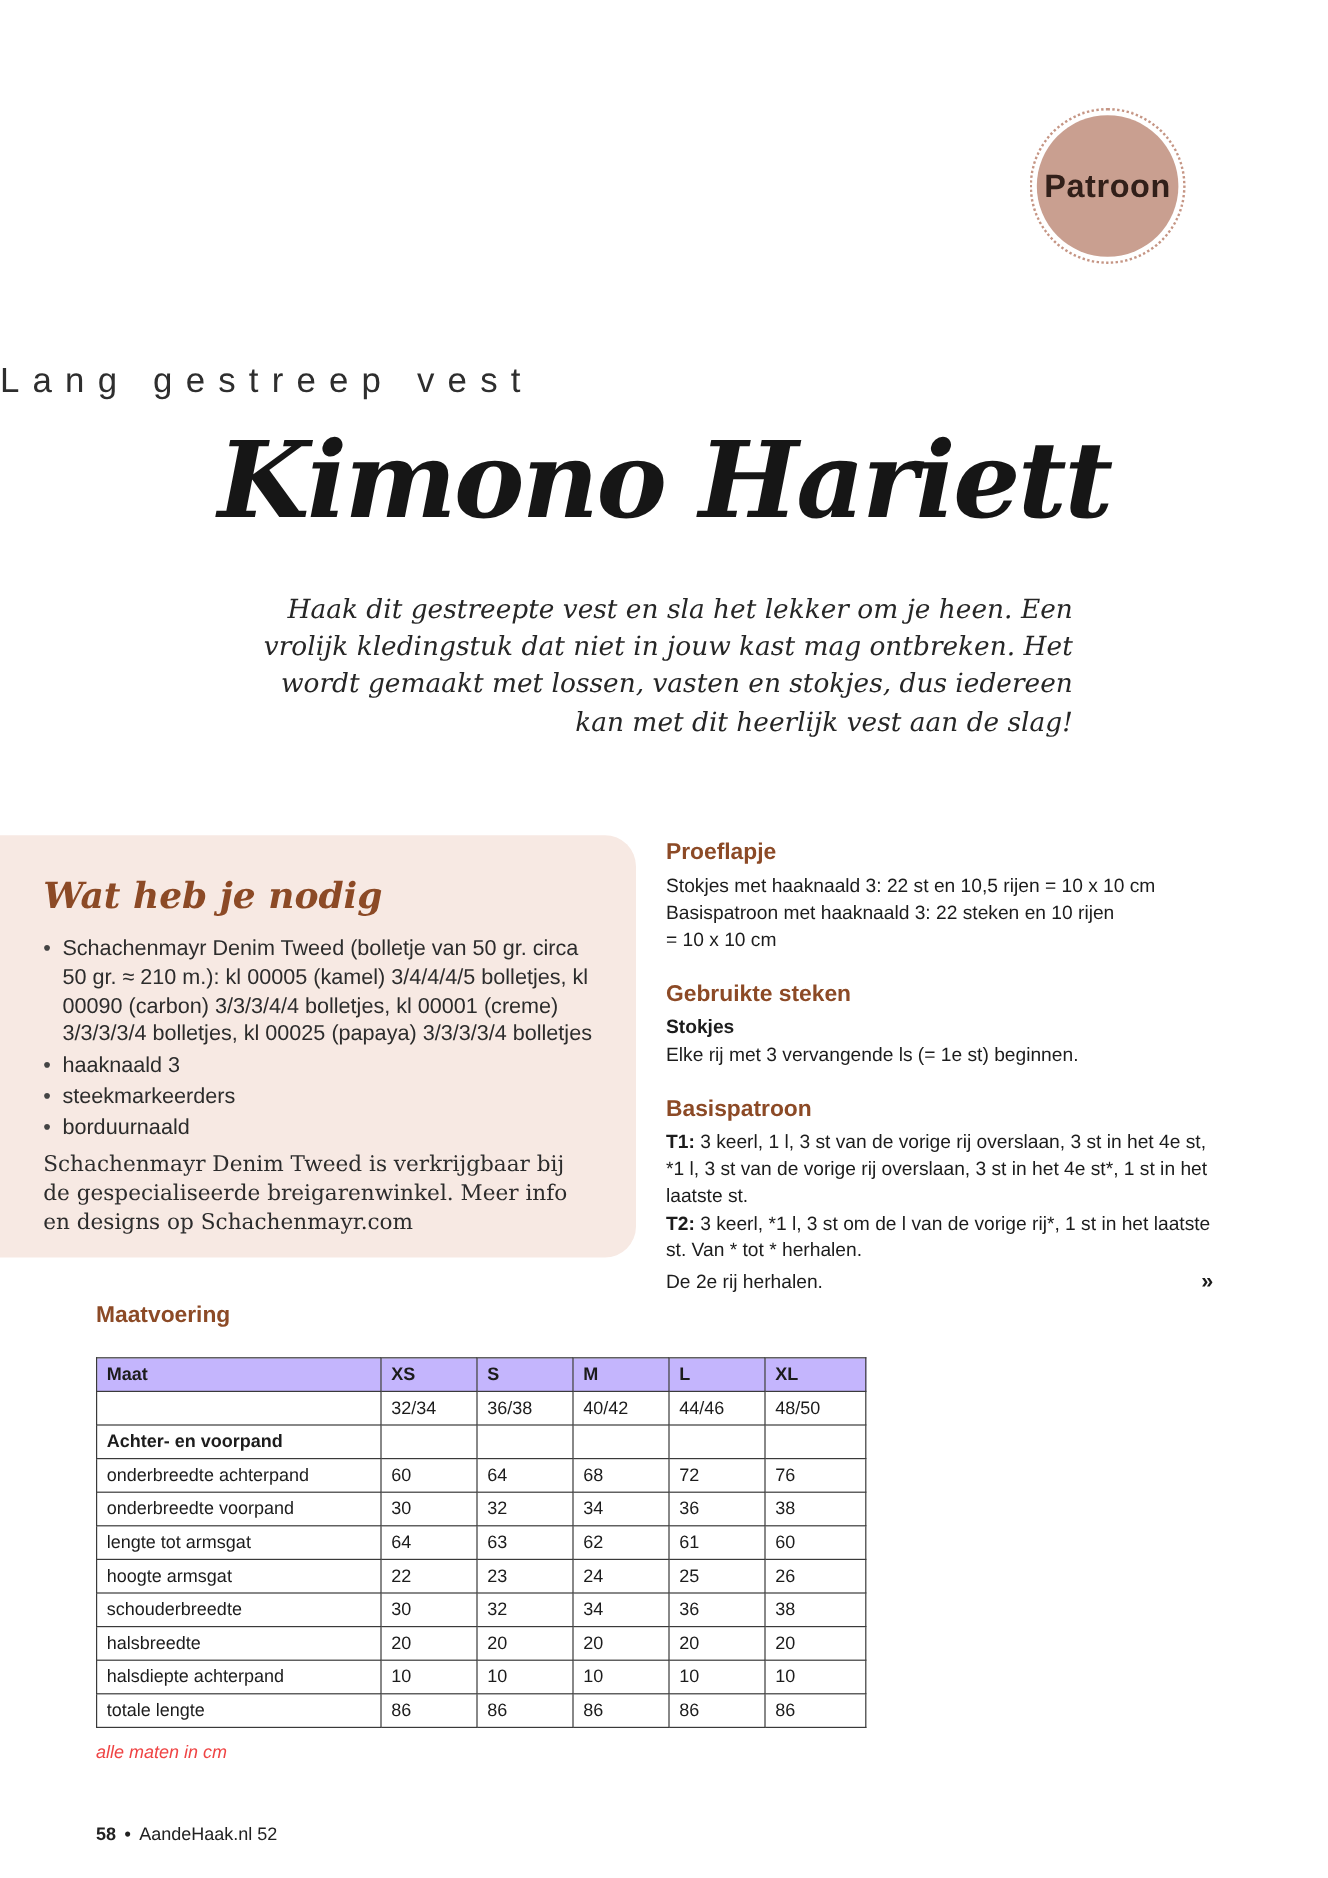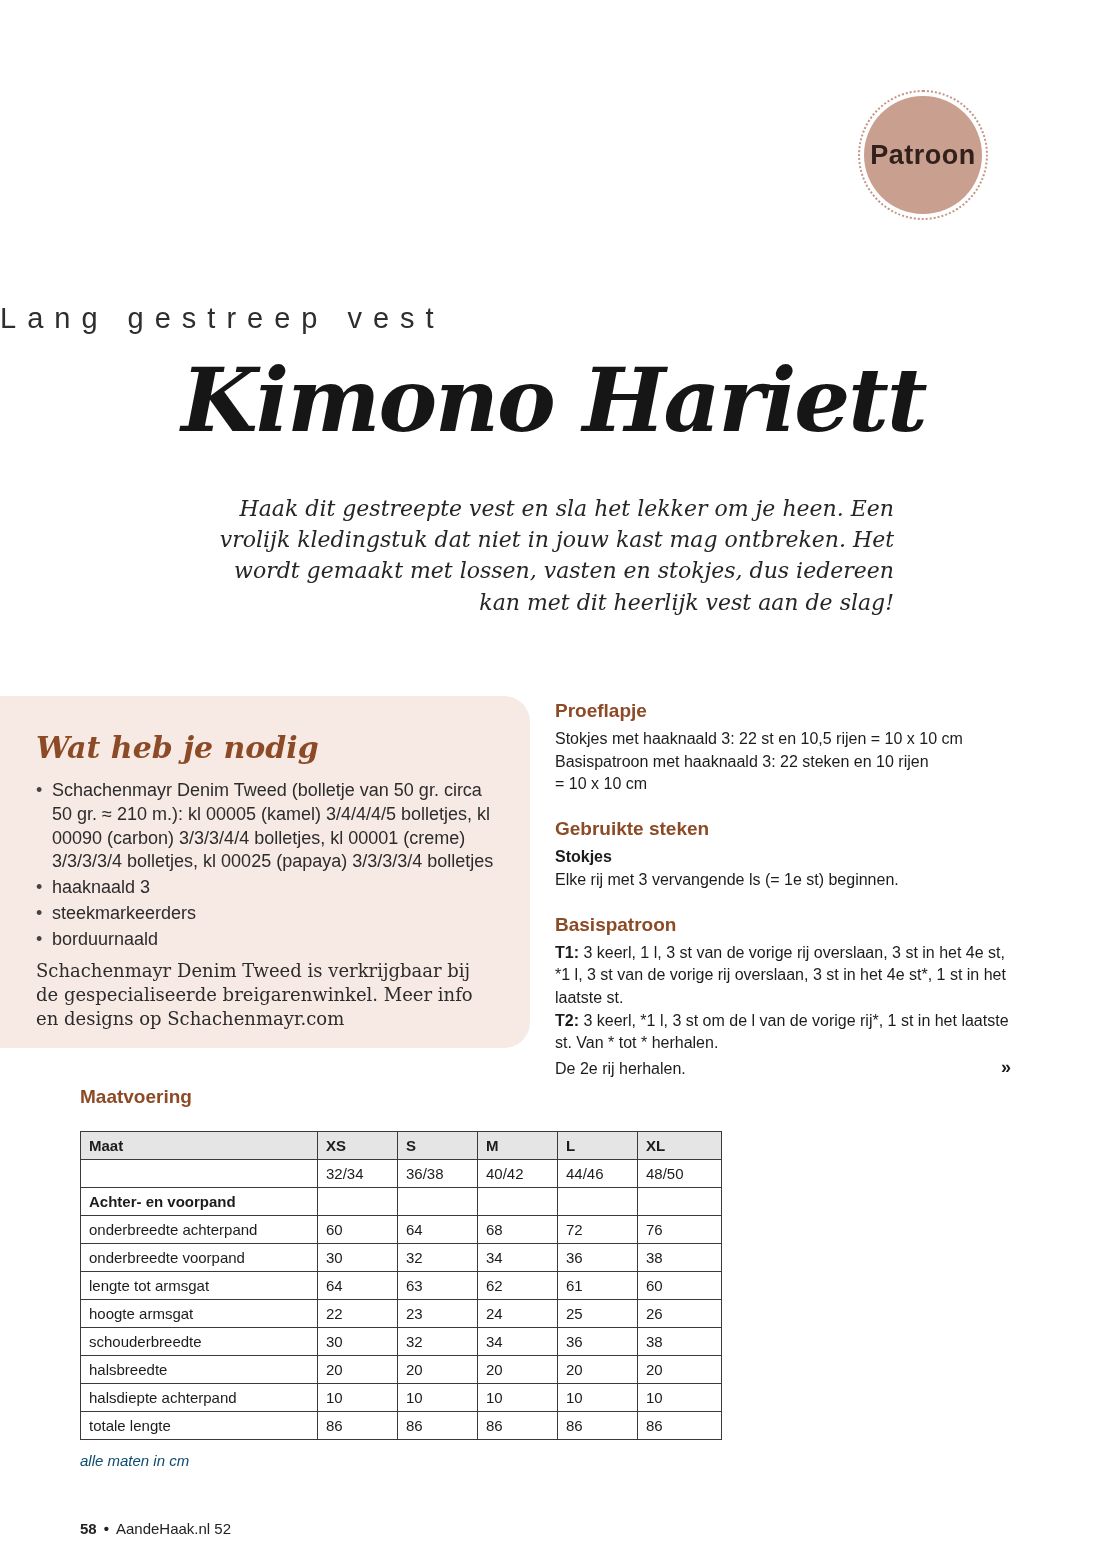--- a/index.html
+++ b/index.html
@@ -88,25 +88,25 @@
   }
   table.size-table {
     position: absolute; top: 1131px; left: 80px; width: 641px;
     border-collapse: collapse; table-layout: fixed;
     font-size: 15px; color: #1c1c1c;
   }
   .size-table td, .size-table th {
     border: 1px solid #3a3a3a; padding: 4px 8px; height: 28px;
     text-align: left; vertical-align: middle; font-weight: 400;
   }
-  .size-table tr.head-row td { background: #e5e5e5; font-weight: 700; }
+  .size-table tr.head-row td { background: #c4b5fd; font-weight: 700; }
   .size-table td.section-cell { font-weight: 700; }
   .table-footnote {
     position: absolute; top: 1452px; left: 80px;
-    font-style: italic; font-size: 15px; color: #0c4a6e;
+    font-style: italic; font-size: 15px; color: #ef4444;
   }
 
   
   .footer {
     position: absolute; top: 1520px; left: 80px;
     font-size: 15px; color: #222;
   }
   .footer b { font-weight: 700; }
   .footer .dot { margin: 0 7px; font-weight: 700; }
 </style>

